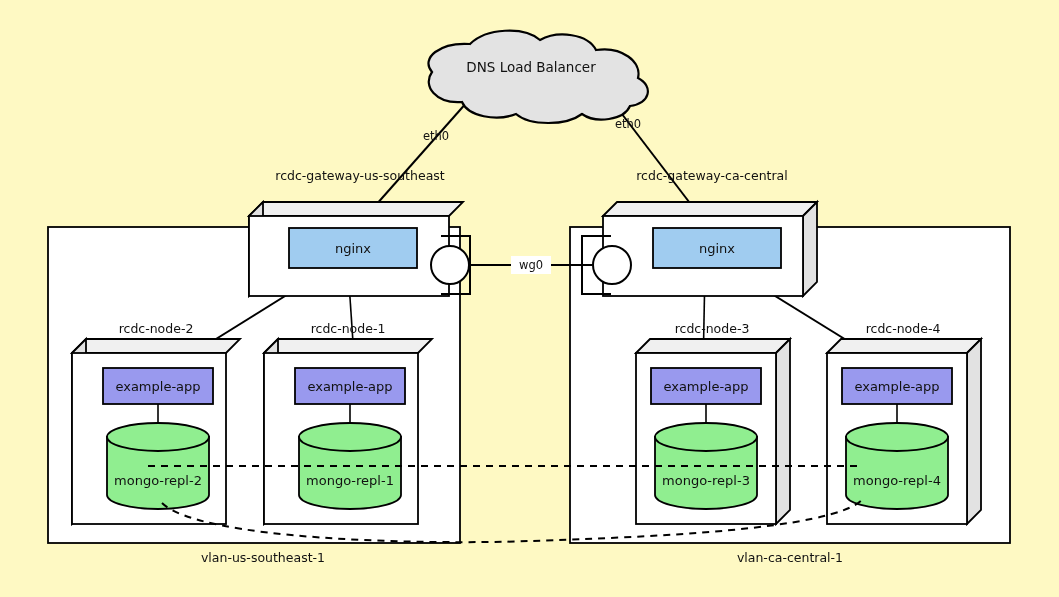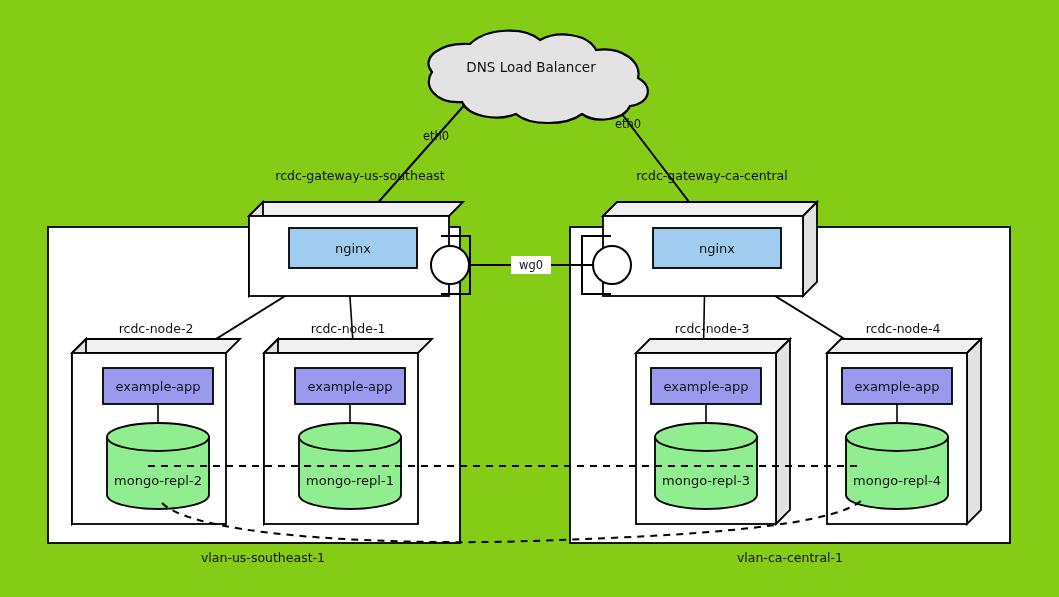--- a/index.html
+++ b/index.html
@@ -1,17 +1,17 @@
 <!DOCTYPE html>
 <html><head>
 <meta charset="utf-8">
 <style>
   html,body{margin:0;padding:0;background:#ffffff;}
   body{font-family:"DejaVu Sans","Liberation Sans",sans-serif;}
-  #stage{position:relative;width:1059px;height:597px;background:#84cc16;overflow:hidden;}
+  #stage{position:relative;width:1059px;height:597px;background:#fef9c3;overflow:hidden;}
   svg.layer{position:absolute;left:0;top:0;width:1059px;height:597px;}
   .lbl{font-family:"DejaVu Sans","Liberation Sans",sans-serif;font-size:12.5px;fill:#111111;}
   .lbl-sm{font-family:"DejaVu Sans","Liberation Sans",sans-serif;font-size:11.5px;fill:#111111;}
   .lbl-shape{font-family:"DejaVu Sans","Liberation Sans",sans-serif;font-size:13px;fill:#111111;}
   .lbl-cloud{font-family:"DejaVu Sans","Liberation Sans",sans-serif;font-size:13.5px;fill:#111111;}
   .edge{stroke:#000000;stroke-width:2;fill:none;}
   .edge-thin{stroke:#000000;stroke-width:1.6;fill:none;}
   .dash{stroke:#000000;stroke-width:2;fill:none;stroke-dasharray:7 6;}
   .box-out{stroke:#000000;stroke-width:1.8;fill:#ffffff;}
   .face-top{fill:#f0f0f0;stroke:#000000;stroke-width:1.8;}

